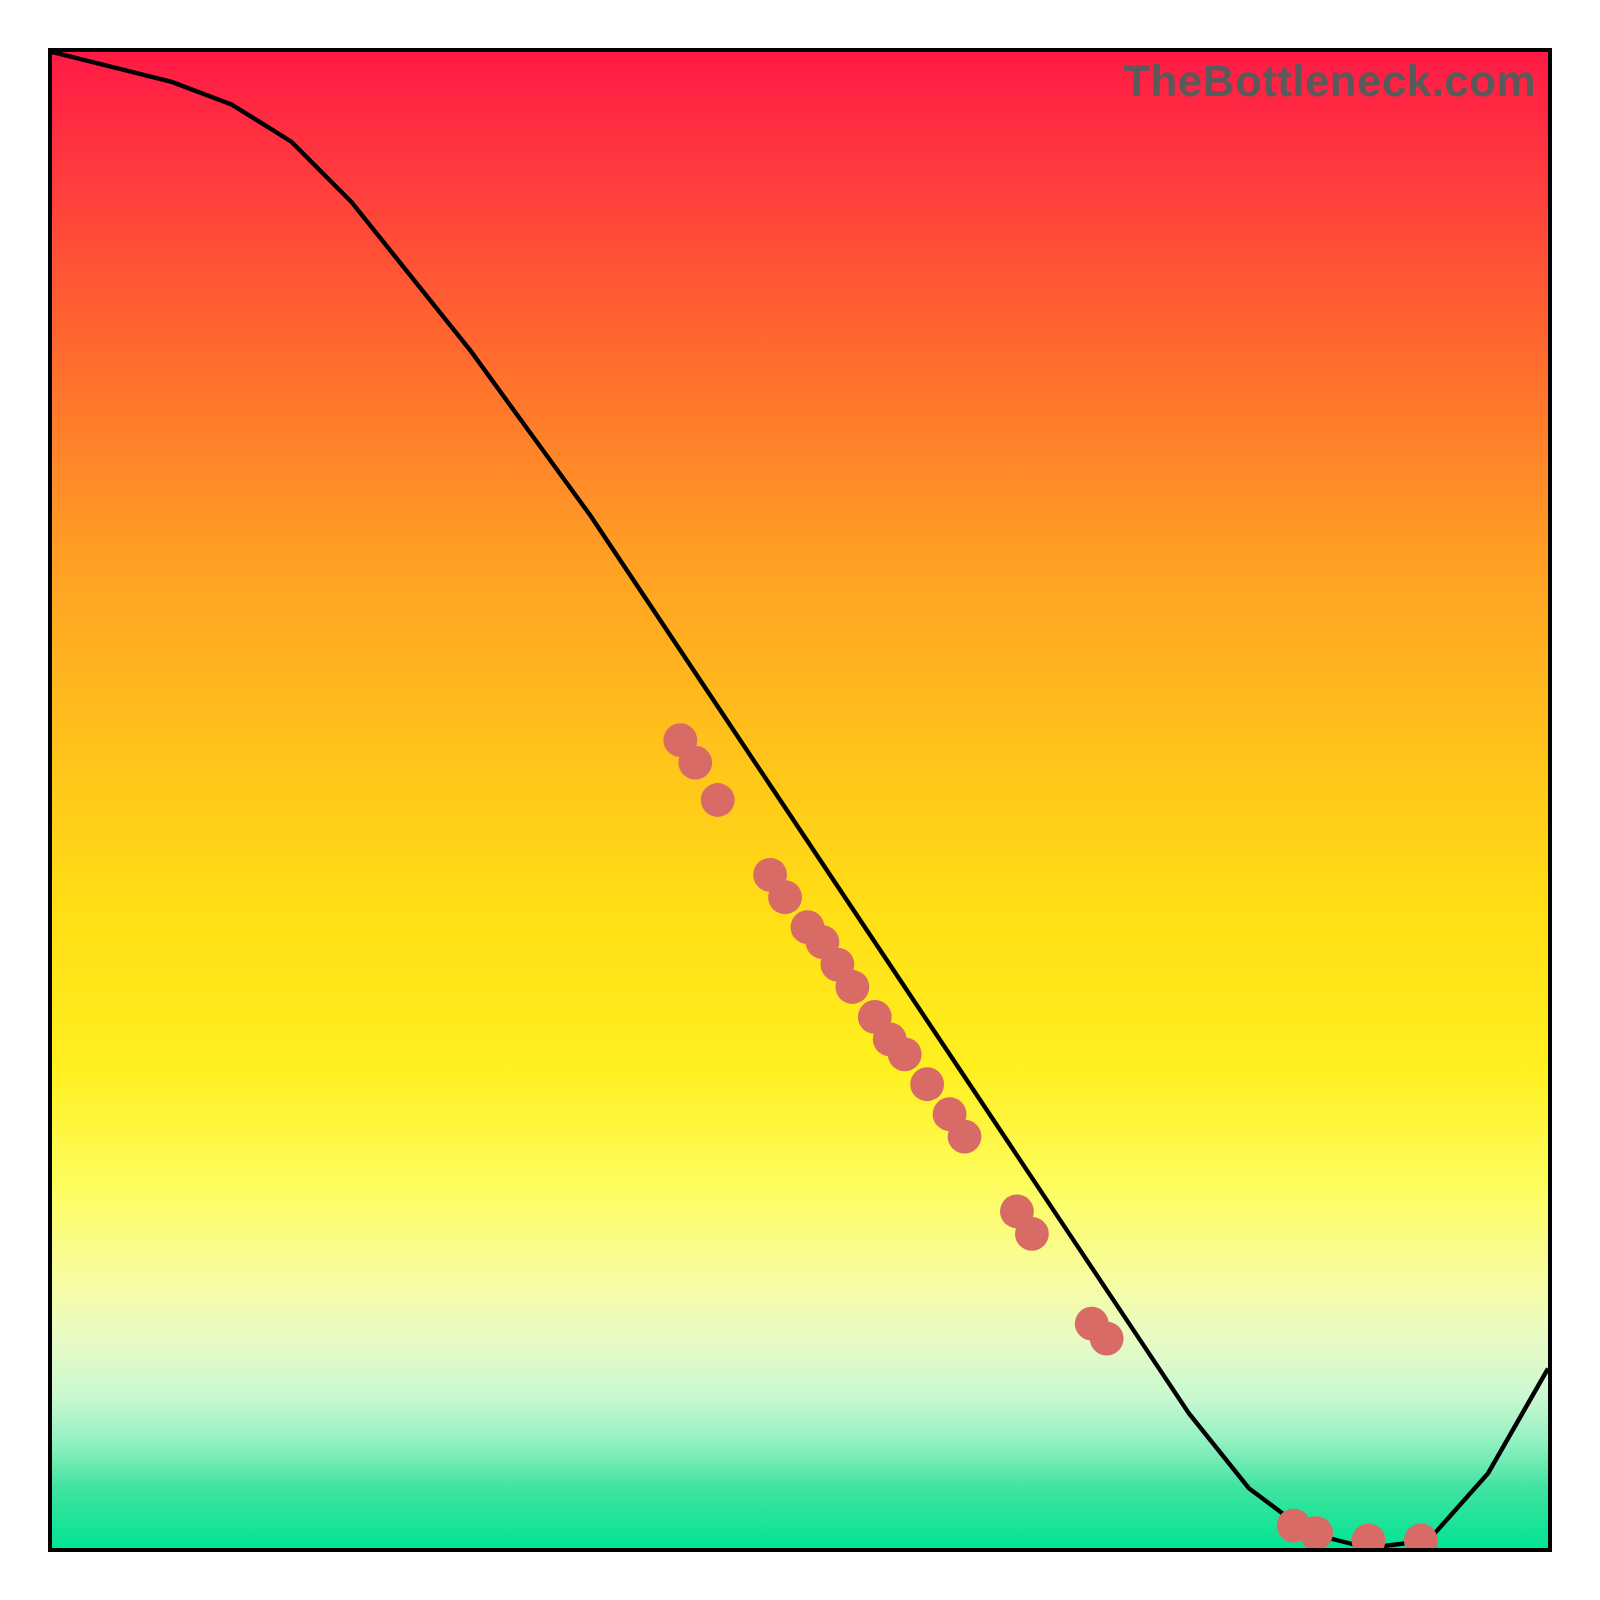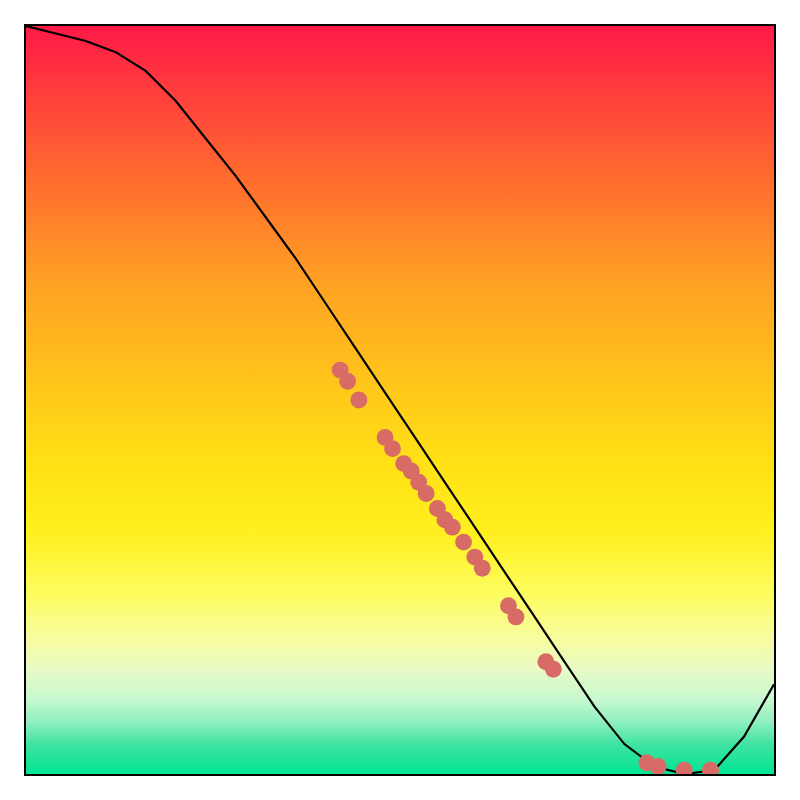--- a/index.html
+++ b/index.html
@@ -92,14 +92,15 @@
           <circle cx="485.04" cy="582.80" r="8.5" fill="#d96b66"></circle>
           <circle cx="492.56" cy="594.08" r="8.5" fill="#d96b66"></circle>
           <circle cx="522.64" cy="639.20" r="8.5" fill="#d96b66"></circle>
           <circle cx="530.16" cy="646.72" r="8.5" fill="#d96b66"></circle>
           <circle cx="624.16" cy="740.72" r="8.5" fill="#d96b66"></circle>
           <circle cx="635.44" cy="744.48" r="8.5" fill="#d96b66"></circle>
           <circle cx="661.76" cy="748.24" r="8.5" fill="#d96b66"></circle>
           <circle cx="688.08" cy="748.24" r="8.5" fill="#d96b66"></circle>
         </g>
     </svg>
+    <div class="watermark">TheBottleneck.com</div>
   </div>
 </div>
 
 </body></html>

